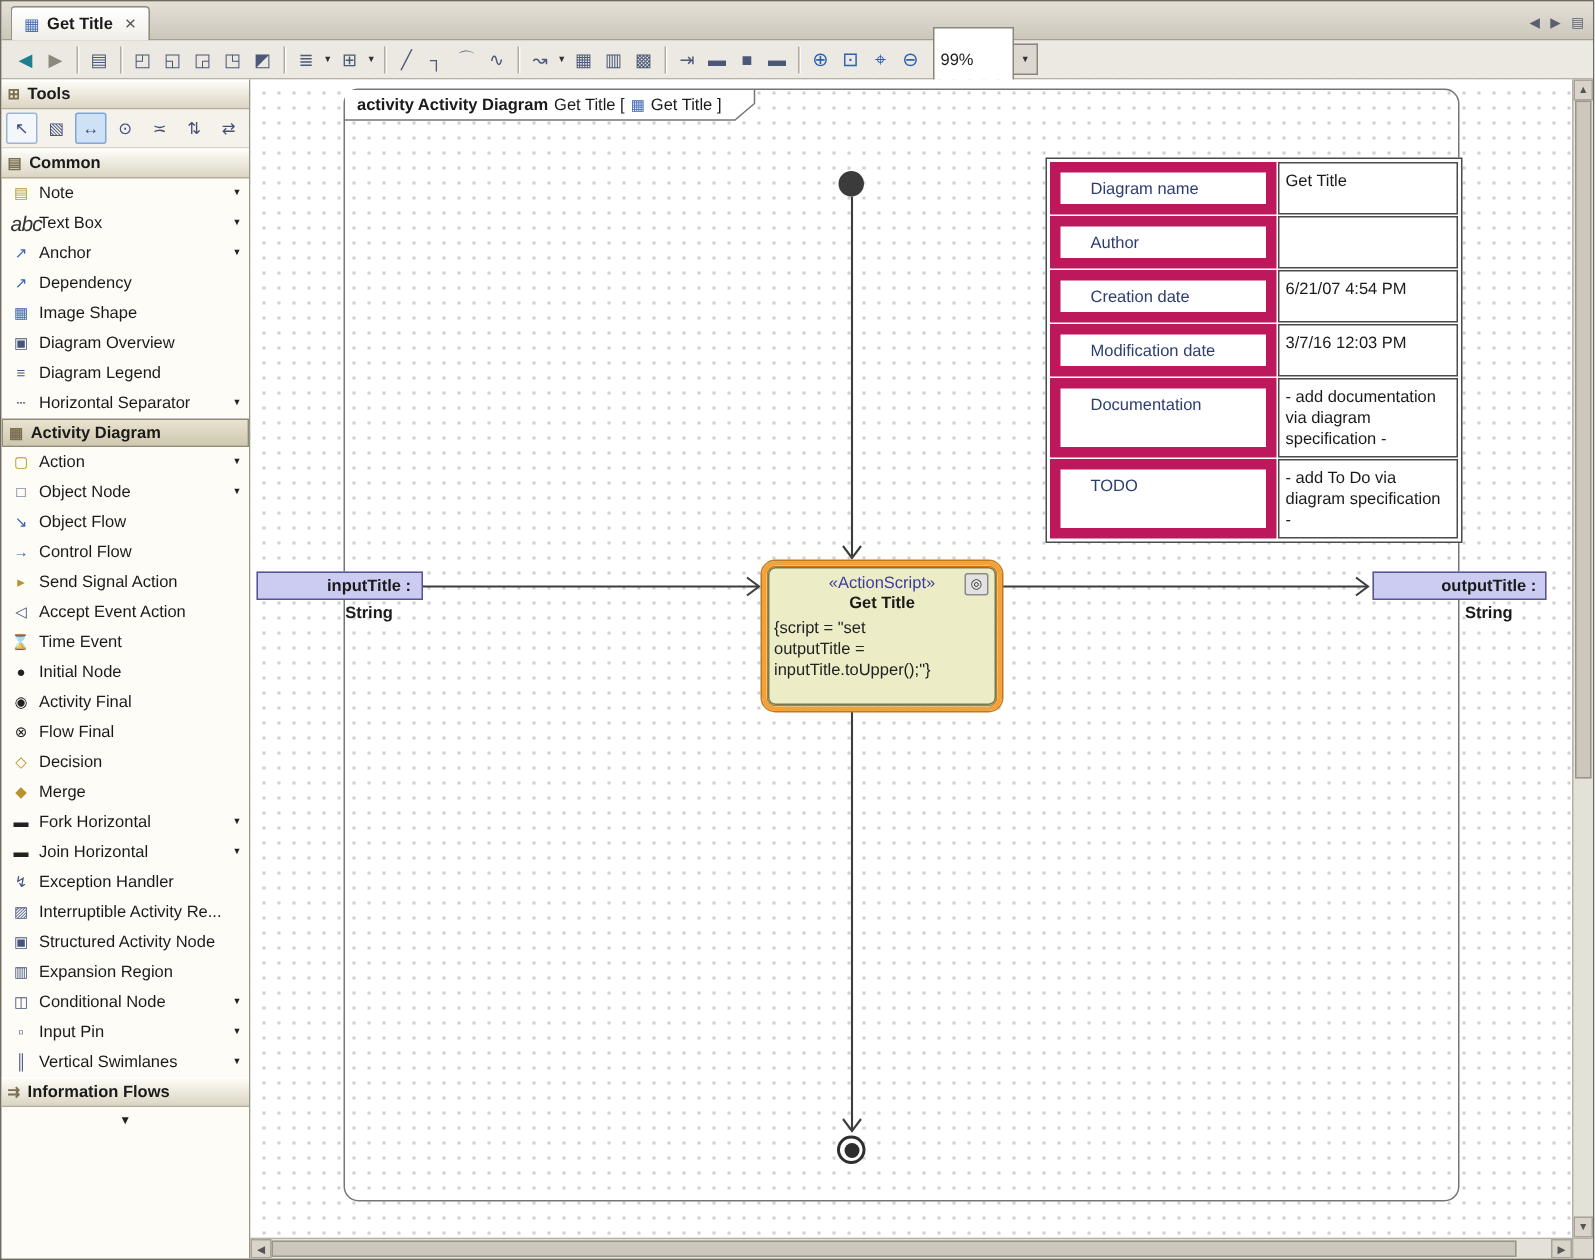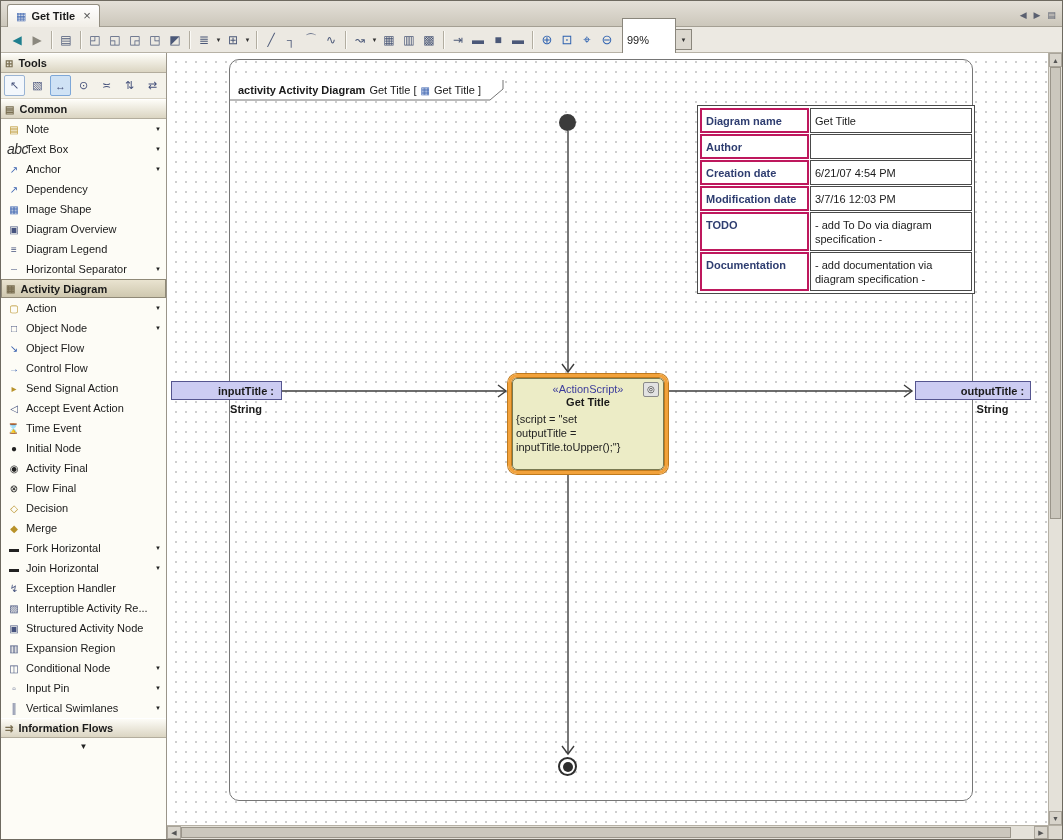--- a/index.html
+++ b/index.html
@@ -69,30 +69,30 @@
   .center { flex:1; display:flex; flex-direction:column; min-width:0; }
   .canvas-wrap { flex:1; display:flex; min-height:0; }
   .canvas { flex:1; position:relative; overflow:hidden; background-color:#fff;
             background-image:radial-gradient(#cfcfcf 1px, transparent 1px);
             background-size:10px 10px; background-position:4px 4px; }
 
   .edges { position:absolute; left:0; top:0; }
 
   .dframe { position:absolute; left:62px; top:6px; width:744px; height:742px;
             border:1px solid #757575; border-radius:10px; box-sizing:border-box; }
-  .frame-head { position:absolute; left:0; top:0; width:274px; height:20px;margin-top:20px; }
+  .frame-head { position:absolute; left:0; top:0; width:274px; height:20px; }
   .frame-head .ft-text { position:absolute; left:8px; top:0; height:20px; display:flex;
                          align-items:center; gap:4px; white-space:nowrap; }
   .ft-b { font-weight:bold; }
   .ft-i { color:#3a62b0; font-size:10px; }
 
   .itable { position:absolute; left:530px; top:52px; width:278px; border:1px solid #4a4a4a;
             background:#fff; padding:1px; box-sizing:border-box; }
   .itrow { display:flex; gap:1px; margin:1px; }
-  .itl { width:97px; flex:0 0 97px; border:2px solid #be185d; padding:5px 4px 4px; color:#2e3d70;font-weight:bold; }
+  .itl { width:97px; flex:0 0 97px; border:7px solid #be185d; padding:5px 20px 4px; color:#2e3d70; }
   .itv { flex:1; border:1px solid #4a4a4a; padding:5px 4px 4px; min-height:13px; line-height:14px; }
 
   .initial-node { position:absolute; left:392px; top:61px; width:17px; height:17px;
                   background:#3b3b3b; border-radius:50%; }
   .final-node { position:absolute; left:391px; top:704px; width:15px; height:15px; background:#fff;
                 border:2px solid #2e2e2e; border-radius:50%; }
   .final-node::after { content:""; position:absolute; inset:2.5px; background:#2e2e2e; border-radius:50%; }
 
   .action-sel { position:absolute; left:341px; top:321px; width:160px; height:100px; box-sizing:border-box;
                 border:3px solid #F2A23B; border-radius:9px;
@@ -389,26 +389,26 @@
             </div>
             <div class="itrow" data-name="table-row">
               <div class="itl" data-name="info-label">Creation date</div>
               <div class="itv" data-name="info-value">6/21/07 4:54 PM</div>
             </div>
             <div class="itrow" data-name="table-row">
               <div class="itl" data-name="info-label">Modification date</div>
               <div class="itv" data-name="info-value">3/7/16 12:03 PM</div>
             </div>
             <div class="itrow" data-name="table-row">
+              <div class="itl" data-name="info-label">Documentation</div>
+              <div class="itv" data-name="info-value">- add documentation via diagram specification -</div>
+            </div>
+            <div class="itrow" data-name="table-row">
               <div class="itl" data-name="info-label">TODO</div>
               <div class="itv" data-name="info-value">- add To Do via diagram specification -</div>
-            </div>
-            <div class="itrow" data-name="table-row">
-              <div class="itl" data-name="info-label">Documentation</div>
-              <div class="itv" data-name="info-value">- add documentation via diagram specification -</div>
             </div>
           </div>
 
           <div class="initial-node" data-name="initial-node"></div>
 
           <div class="action-sel" data-name="action-node-selection">
             <div class="action" data-name="action-node-get-title">
               <div class="stereo" data-name="action-stereotype">«ActionScript»</div>
               <div class="aname" data-name="action-name">Get Title</div>
               <div class="ascript" data-name="action-script-text">{script = "set

